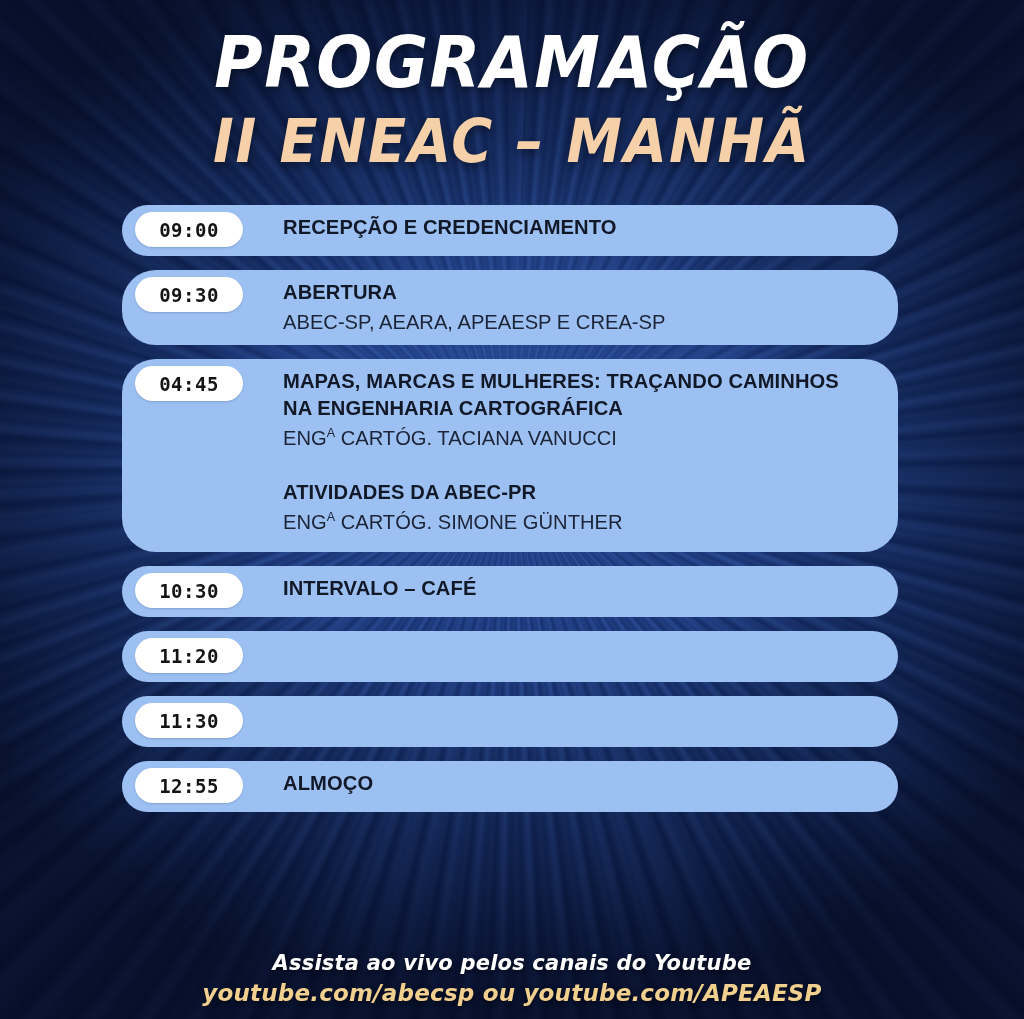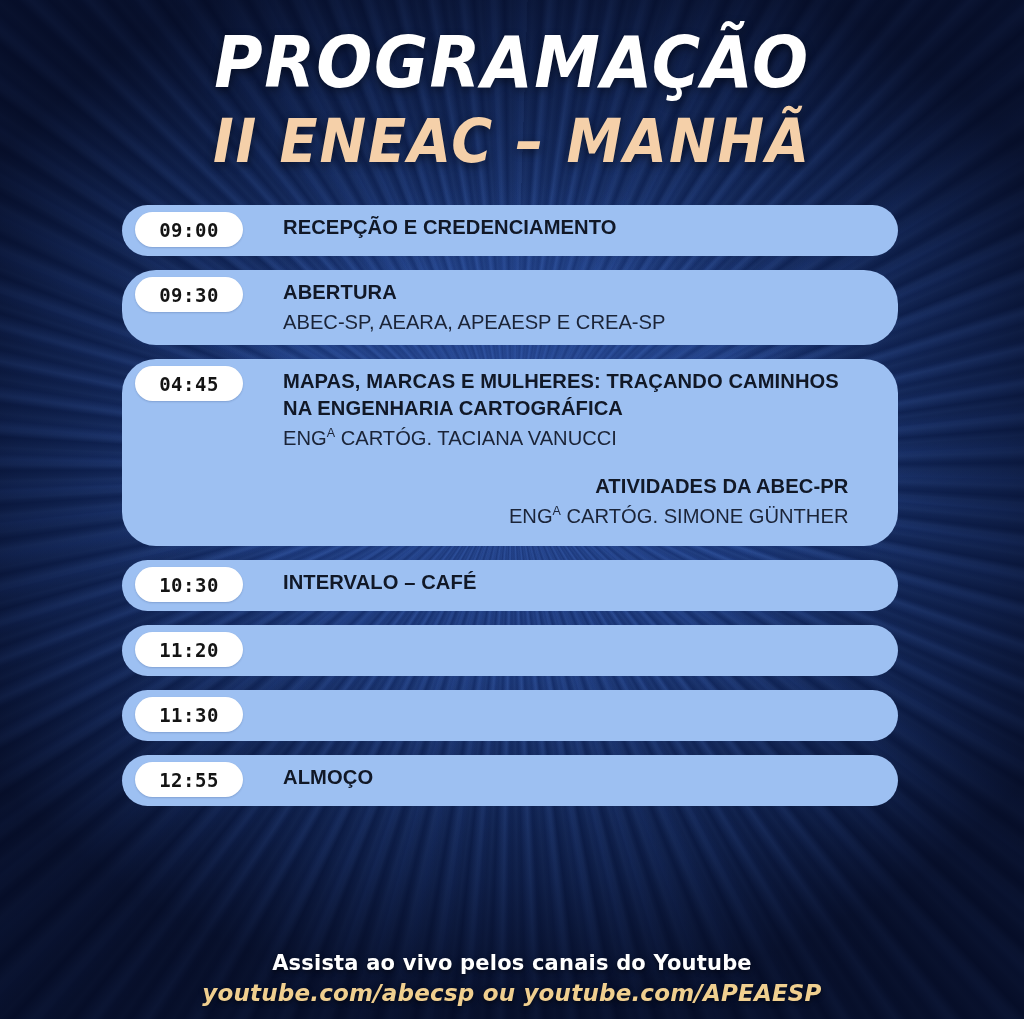--- a/index.html
+++ b/index.html
@@ -108,21 +108,21 @@
     letter-spacing:.5px;
     color:#141414;
     box-shadow:0 1px 2px rgba(20,40,90,.20);
   }
 
   .row-body {
     flex:1 1 auto;
     padding:1px 26px 0 40px;
   }
 
-  .entry + .entry { margin-top:20px;text-align:right; }
+  .entry + .entry { margin-top:26px; }
 
   .entry-title {
     font-family:"Liberation Sans", sans-serif;
     font-weight:700;
     font-size:21px;
     line-height:1.30;
     letter-spacing:.1px;
     color:#111827;
     transform:scaleX(.96);
     transform-origin:left center;
@@ -141,21 +141,21 @@
 
   
   .footer {
     position:absolute;
     left:0; right:0; bottom:13px;
     z-index:6;
     text-align:center;
   }
   .footer-line1 {
     font-family:"DejaVu Sans", sans-serif;
-    font-weight:700;
+    font-style:italic; font-weight:700;
     font-size:21px;
     color:#ffffff;
     letter-spacing:.2px;
     text-shadow:0 2px 5px rgba(0,0,0,.55);
   }
   .footer-line2 {
     font-family:"DejaVu Sans", sans-serif;
     font-style:italic; font-weight:700;
     font-size:23px;
     color:#f0cf8f;

